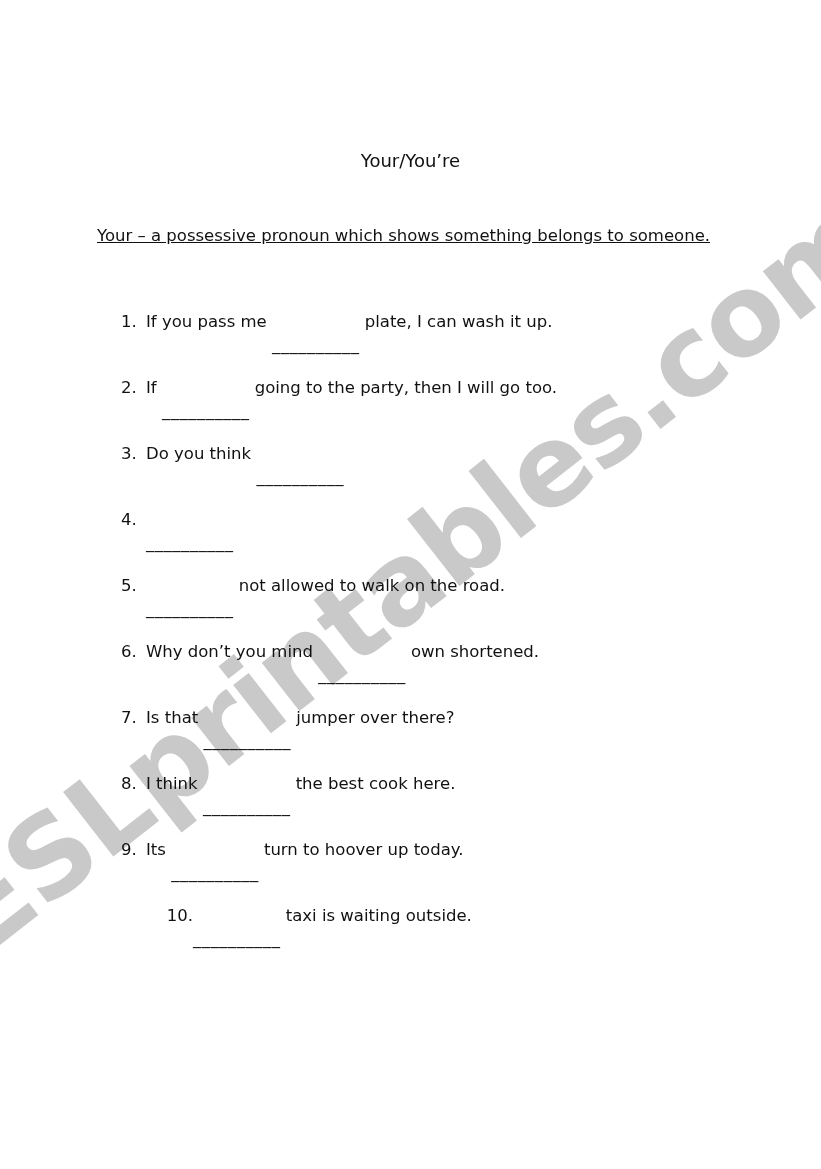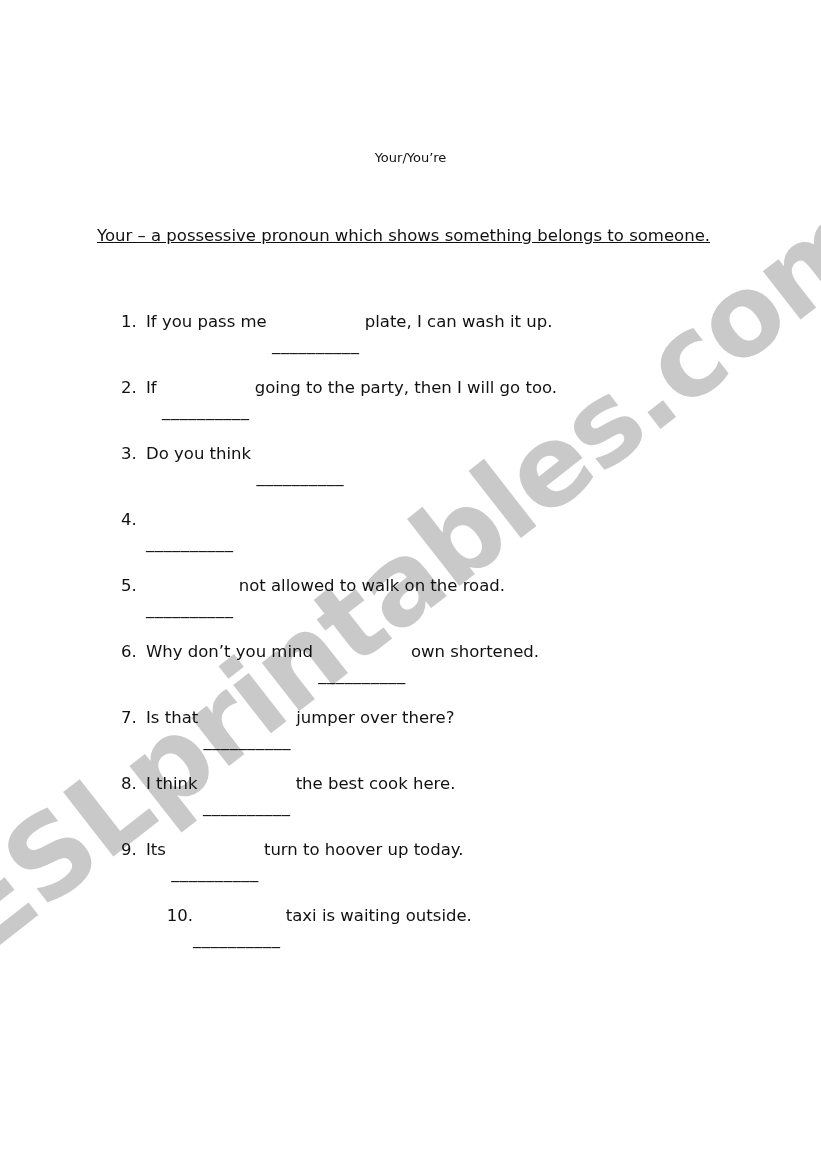--- a/index.html
+++ b/index.html
@@ -36,21 +36,21 @@
       width: 821px;
       height: 1169px;
       z-index: 1;
     }
     .title {
       position: absolute;
       top: 150px;
       left: 0;
       width: 821px;
       text-align: center;
-      font-size: 13px;
+      font-size: 18px;
       color: #111;
     }
     .def {
       position: absolute;
       left: 97px;
       font-size: 16.5px;
       white-space: nowrap;
       text-decoration: underline;
     }
     .def1 { top: 226px; }

